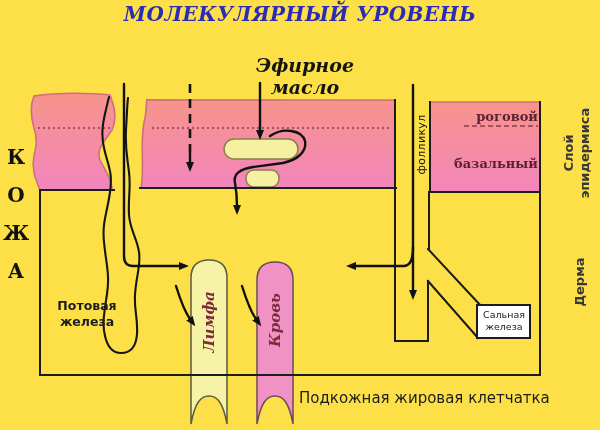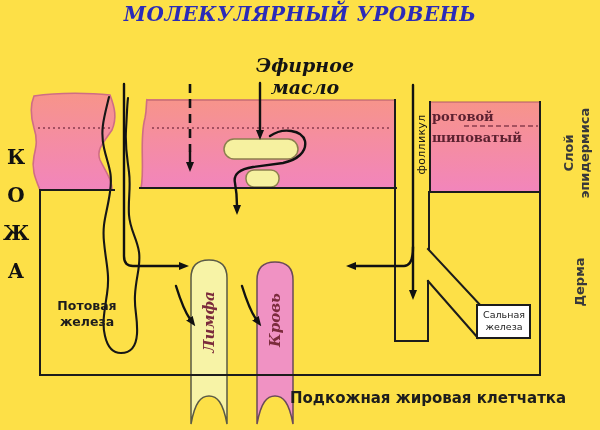--- a/index.html
+++ b/index.html
@@ -9,32 +9,32 @@
   .abs{position:absolute;}
   .title{left:0;top:2px;width:600px;text-align:center;
          font-family:"DejaVu Serif",serif;font-style:italic;font-weight:bold;
          font-size:20px;letter-spacing:.5px;color:var(--title_text,#2b2bb8);}
   .oil{left:235px;top:54px;width:140px;text-align:center;
        font-family:"DejaVu Serif",serif;font-style:italic;font-weight:bold;
        font-size:19px;word-spacing:9px;color:#141414;}
   .kozha{left:2px;top:146px;width:28px;display:flex;flex-direction:column;gap:15px;
          font-family:"DejaVu Serif",serif;font-weight:bold;font-size:20px;line-height:23px;
          color:#111;text-align:center;}
-  .layer{left:432px;width:106px;text-align:left;font-family:"DejaVu Serif",serif;
+  .layer{left:432px;width:106px;text-align:right;font-family:"DejaVu Serif",serif;
          font-weight:bold;font-size:13px;color:var(--layer_text,#5c2130);}
   .rot{transform:rotate(-90deg);text-align:center;}
   .side{font-weight:bold;font-size:13px;line-height:16px;color:#38383a;}
   .follicle{font-size:11px;letter-spacing:.3px;color:#141414;}
   .sweat{left:48px;top:298px;width:78px;text-align:center;font-weight:bold;
          font-size:12.5px;line-height:16px;color:#1d1d1d;}
   .seb{left:478px;top:309px;width:52px;text-align:center;font-size:9.5px;
        line-height:12px;color:#222;}
   .vessel{font-family:"DejaVu Serif",serif;font-style:italic;font-weight:bold;
           font-size:15px;color:var(--vessel_text,#7b2b3c);}
-  .bottomlbl{left:290px;top:389px;font-weight:bold;font-size:15px;color:#1d1d1d;}
+  .bottomlbl{left:299px;top:389px;font-weight:normal;font-size:15px;color:#1d1d1d;}
   
   .g-top{stop-color:var(--epidermis_top,#f7948a);}
   .g-bot{stop-color:var(--epidermis_bottom,#f285bc);}
   .skinedge{stroke:var(--skin_edge,#cf6d85);stroke-width:1.6;fill:none;}
   .thinline{stroke:#b0596b;stroke-width:1.2;fill:none;}
   .dots{stroke:var(--dotted_line,#8a3d4e);stroke-width:1.4;fill:none;stroke-dasharray:2 3;}
   .dash-maroon{stroke:var(--dotted_line,#8a3d4e);stroke-width:1.4;fill:none;stroke-dasharray:5 3;}
   .outline{stroke:var(--outline,#1c1c1c);stroke-width:2;fill:none;stroke-linecap:square;}
   .cell{fill:var(--cell_fill,#f6f1a0);stroke:var(--cell_border,#8c7f4e);stroke-width:1.5;}
   .duct{stroke:#161616;stroke-width:2.1;fill:none;stroke-linecap:round;}
@@ -111,21 +111,21 @@
   <div class="abs oil">Эфирное масло</div>
 
   <div class="abs kozha">
     <span>К</span>
     <span>О</span>
     <span>Ж</span>
     <span>А</span>
   </div>
 
   <div class="abs layer" style="top:109px;">роговой</div>
-  <div class="abs layer" style="top:130px;">шиповатый</div>
+  <div class="abs layer" style="top:156px;">базальный</div>
 
   <div class="abs rot side" style="left:522px;top:137px;width:110px;">
     <div>Слой</div>
     <div>эпидермиса</div>
   </div>
 
   <div class="abs rot side" style="left:550px;top:274px;width:60px;">Дерма</div>
 
   <div class="abs rot follicle" style="left:386px;top:138px;width:70px;">фолликул</div>
 

